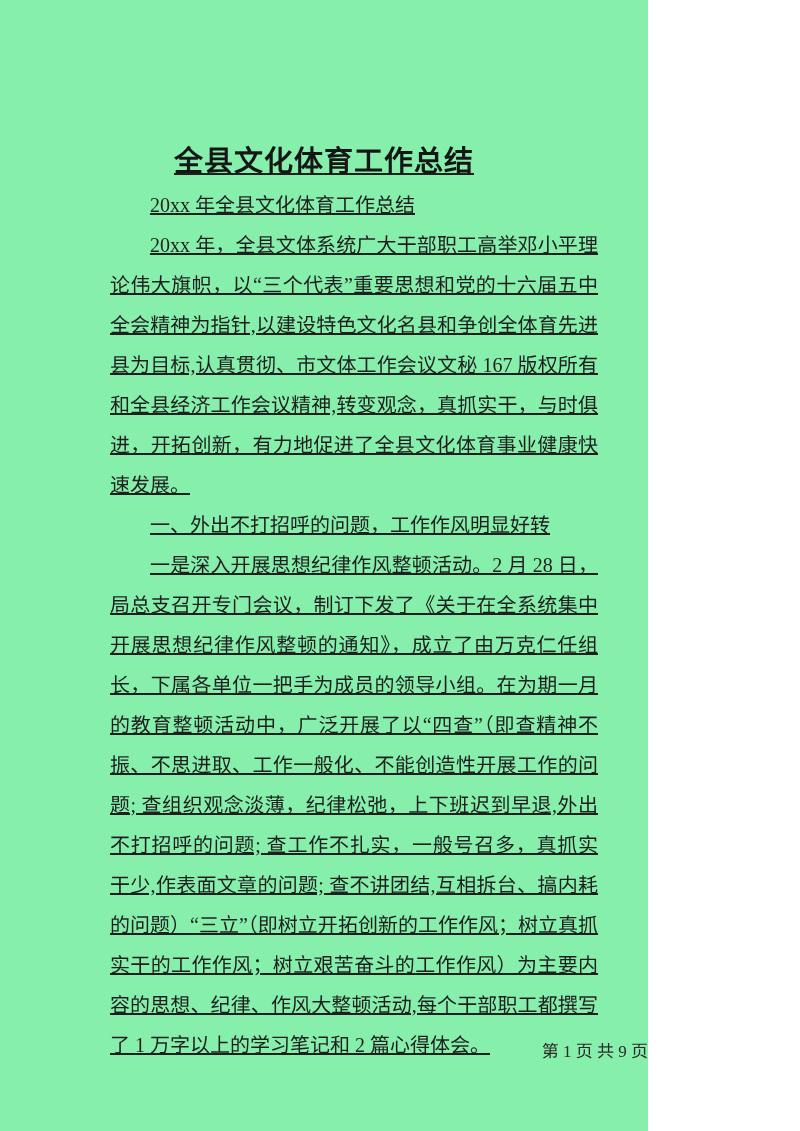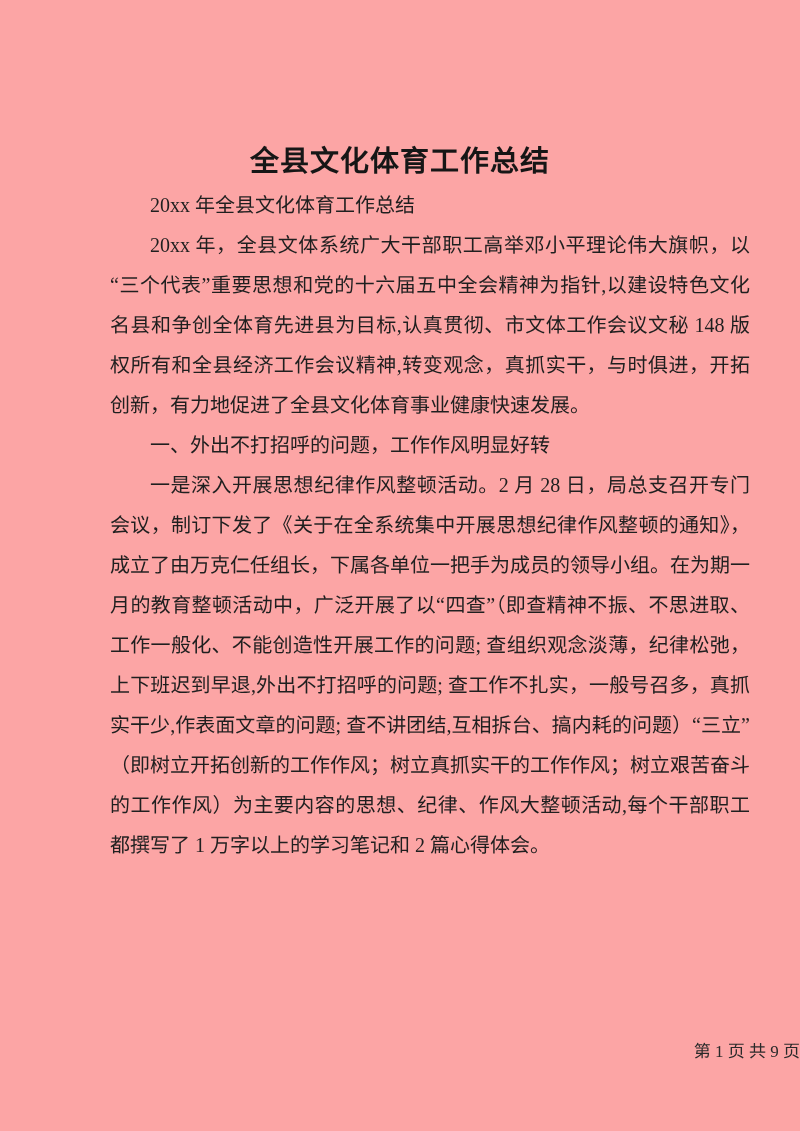--- a/index.html
+++ b/index.html
@@ -2,27 +2,28 @@
 <html lang="zh-CN"><head>
 <meta charset="utf-8">
 <style>
   html, body {
     margin: 0;
     padding: 0;
     background: #ffffff;
   }
   .page {
     position: relative;
-    width: 800px;
+    width: 648px;
     height: 1131px;
-    background: #fca5a5;
+    background: #86efac;
     color: #1f1f1f;
     font-family: "Liberation Serif", serif;
     overflow: hidden;
     box-sizing: border-box;
+    text-decoration: underline;
   }
   .doc-title {
     margin: 0;
     padding-top: 142px;
     text-align: center;
     font-size: 29px;
     line-height: 38px;
     font-weight: bold;
     letter-spacing: 1px;
     color: #161616;
@@ -53,21 +54,21 @@
 </style>
 </head>
 <body>
 
 <div class="page">
 
   <h1 class="doc-title">全县文化体育工作总结</h1>
 
   <div class="doc-body" id="doc-body">
       <p class="para">20xx 年全县文化体育工作总结</p>
-      <p class="para">20xx 年，全县文体系统广大干部职工高举邓小平理论伟大旗帜，以“三个代表”重要思想和党的十六届五中全会精神为指针,以建设特色文化名县和争创全体育先进县为目标,认真贯彻、市文体工作会议文秘 148 版权所有和全县经济工作会议精神,转变观念，真抓实干，与时俱进，开拓创新，有力地促进了全县文化体育事业健康快速发展。</p>
+      <p class="para">20xx 年，全县文体系统广大干部职工高举邓小平理论伟大旗帜，以“三个代表”重要思想和党的十六届五中全会精神为指针,以建设特色文化名县和争创全体育先进县为目标,认真贯彻、市文体工作会议文秘 167 版权所有和全县经济工作会议精神,转变观念，真抓实干，与时俱进，开拓创新，有力地促进了全县文化体育事业健康快速发展。</p>
       <p class="para">一、外出不打招呼的问题，工作作风明显好转</p>
       <p class="para">一是深入开展思想纪律作风整顿活动。2 月 28 日，局总支召开专门会议，制订下发了《关于在全系统集中开展思想纪律作风整顿的通知》，成立了由万克仁任组长，下属各单位一把手为成员的领导小组。在为期一月的教育整顿活动中，广泛开展了以“四查”（即查精神不振、不思进取、工作一般化、不能创造性开展工作的问题; 查组织观念淡薄，纪律松弛，上下班迟到早退,外出不打招呼的问题; 查工作不扎实，一般号召多，真抓实干少,作表面文章的问题; 查不讲团结,互相拆台、搞内耗的问题）“三立”（即树立开拓创新的工作作风；树立真抓实干的工作作风；树立艰苦奋斗的工作作风）为主要内容的思想、纪律、作风大整顿活动,每个干部职工都撰写了 1 万字以上的学习笔记和 2 篇心得体会。</p>
     </div>
 
   <div class="footer">
     <span>第 1 页 共 9 页</span>
   </div>
 
 </div>
 

